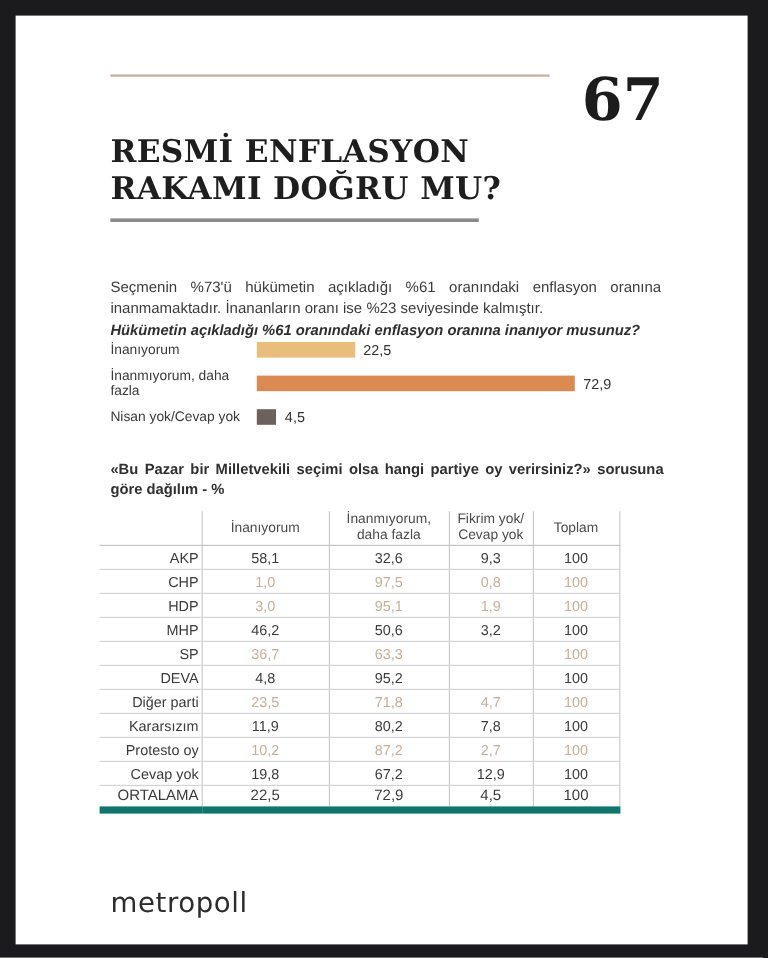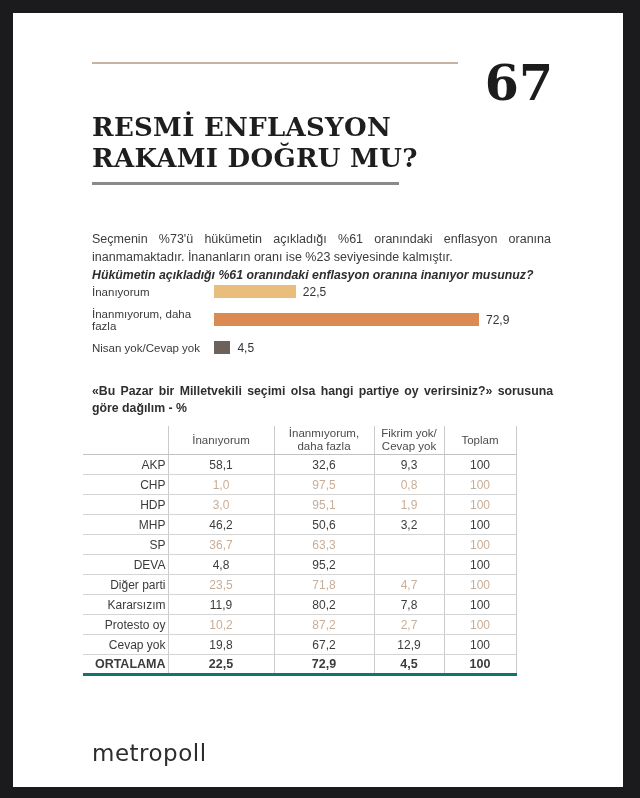--- a/index.html
+++ b/index.html
@@ -70,21 +70,21 @@
     height:28px; font-weight:400; font-size:11.5px; line-height:13px;
     color:#4b4b4b; text-align:center; vertical-align:middle;
     border-bottom:1px solid #c2c2c2; padding:1px 2px;
   }
   td {
     height:20px; font-size:12px; color:#3b3b3b;
     text-align:center; vertical-align:middle; padding:0 2px;
   }
   td.label-cell { text-align:right; padding-left:9px; }
   tr.muted td:not(.label-cell) { color:#c9ae97; }
-  tr.bold-row td { font-weight:700; font-size:12.5px; border-bottom:3px solid #0f766e; }
+  tr.bold-row td { font-weight:400; font-size:12.5px; border-bottom:6px solid #0f766e; }
   .footer-logo {
     position:absolute; left:79px; top:727px;
     font-family:"DejaVu Sans", sans-serif;
     font-size:23px; letter-spacing:0.5px; color:#2d2d2d;
   }
   .footer-edition {
     position:absolute; right:72px; top:728px;
     font-size:11.5px; line-height:15px; color:#3a3a3a;
     text-align:right;
   }

